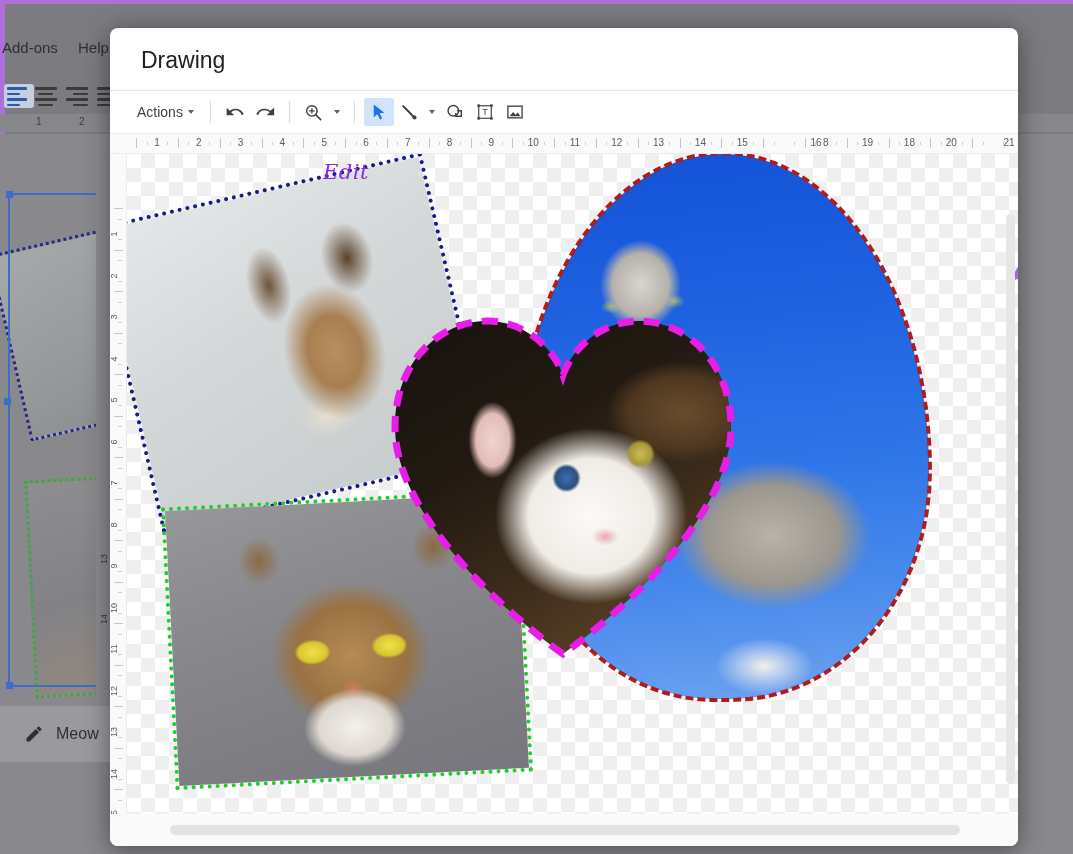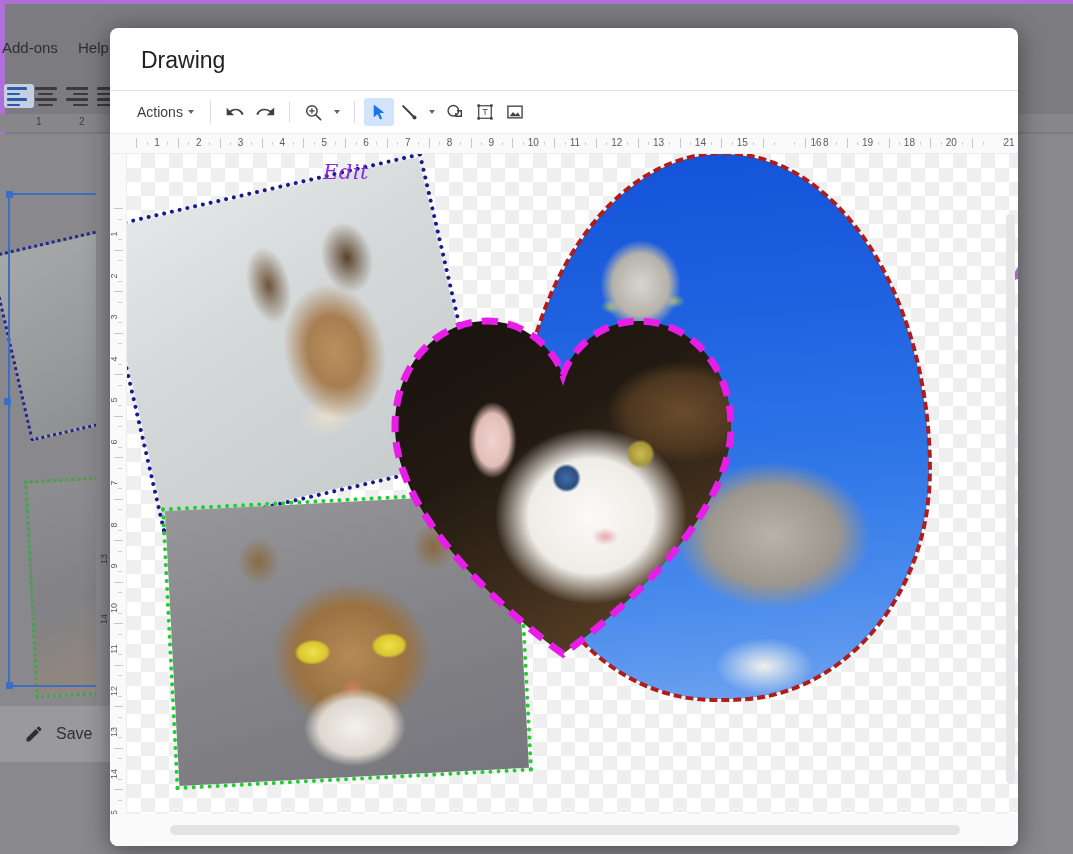--- a/index.html
+++ b/index.html
@@ -241,21 +241,21 @@
 
   <div class="bg-vruler">
       <span class="tk" style="top: 430px;">13</span>
       <span class="tk" style="top: 490px;">14</span>
     </div>
 
   <div class="bg-edit-bar">
     <svg width="20" height="20" viewBox="0 0 24 24">
       <path d="M3 17.2V21h3.8L18 9.8l-3.8-3.8L3 17.2zM20.7 7.1c.4-.4.4-1 0-1.4l-2.4-2.4c-.4-.4-1-.4-1.4 0l-1.8 1.8 3.8 3.8 1.8-1.8z" fill="#2f2f33"></path>
     </svg>
-    <span class="bg-edit-label">Save</span>
+    <span class="bg-edit-label">Meow</span>
   </div>
 </div>
 
 <div id="dialog">
 
   <div class="dlg-header">
     <div class="dlg-title">Drawing</div>
   </div>
   <div class="dlg-divider"></div>
 

